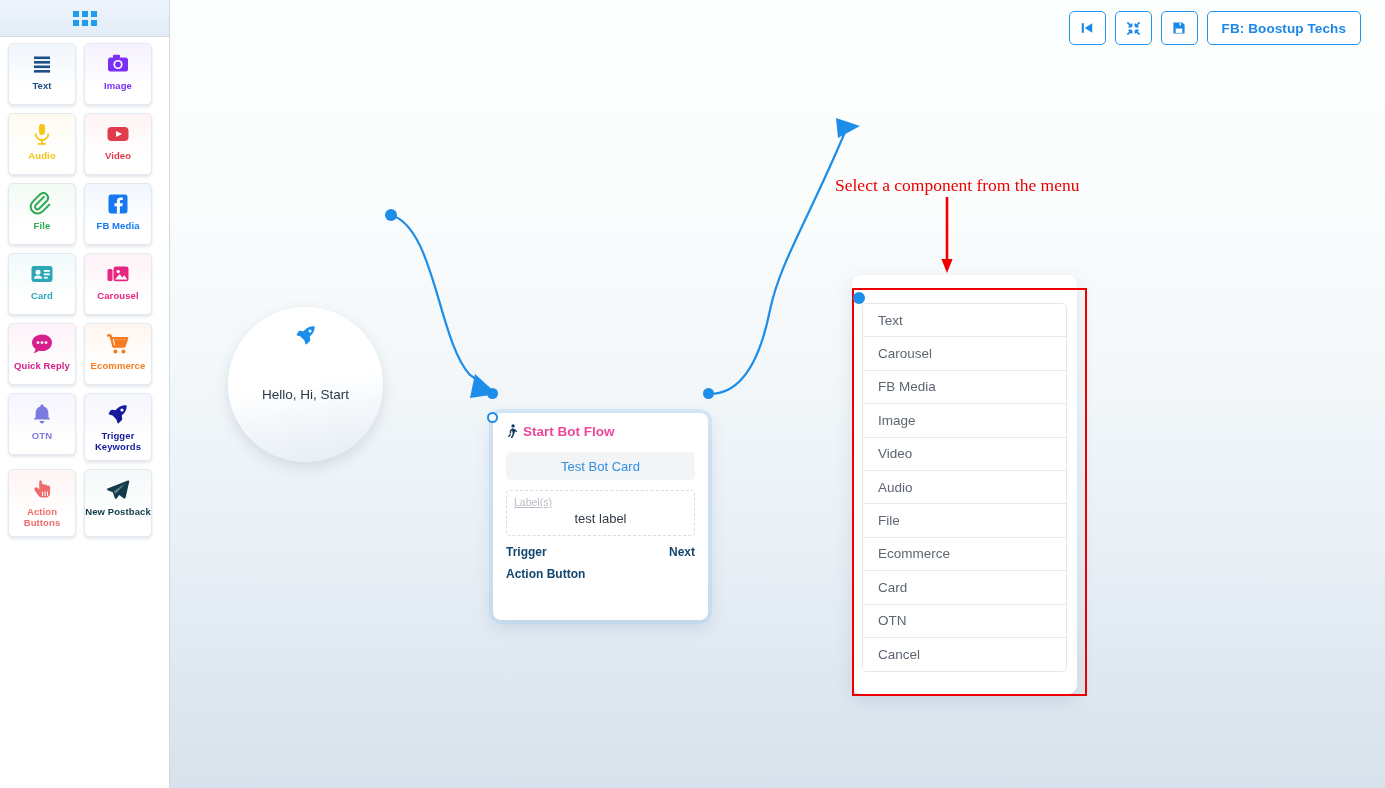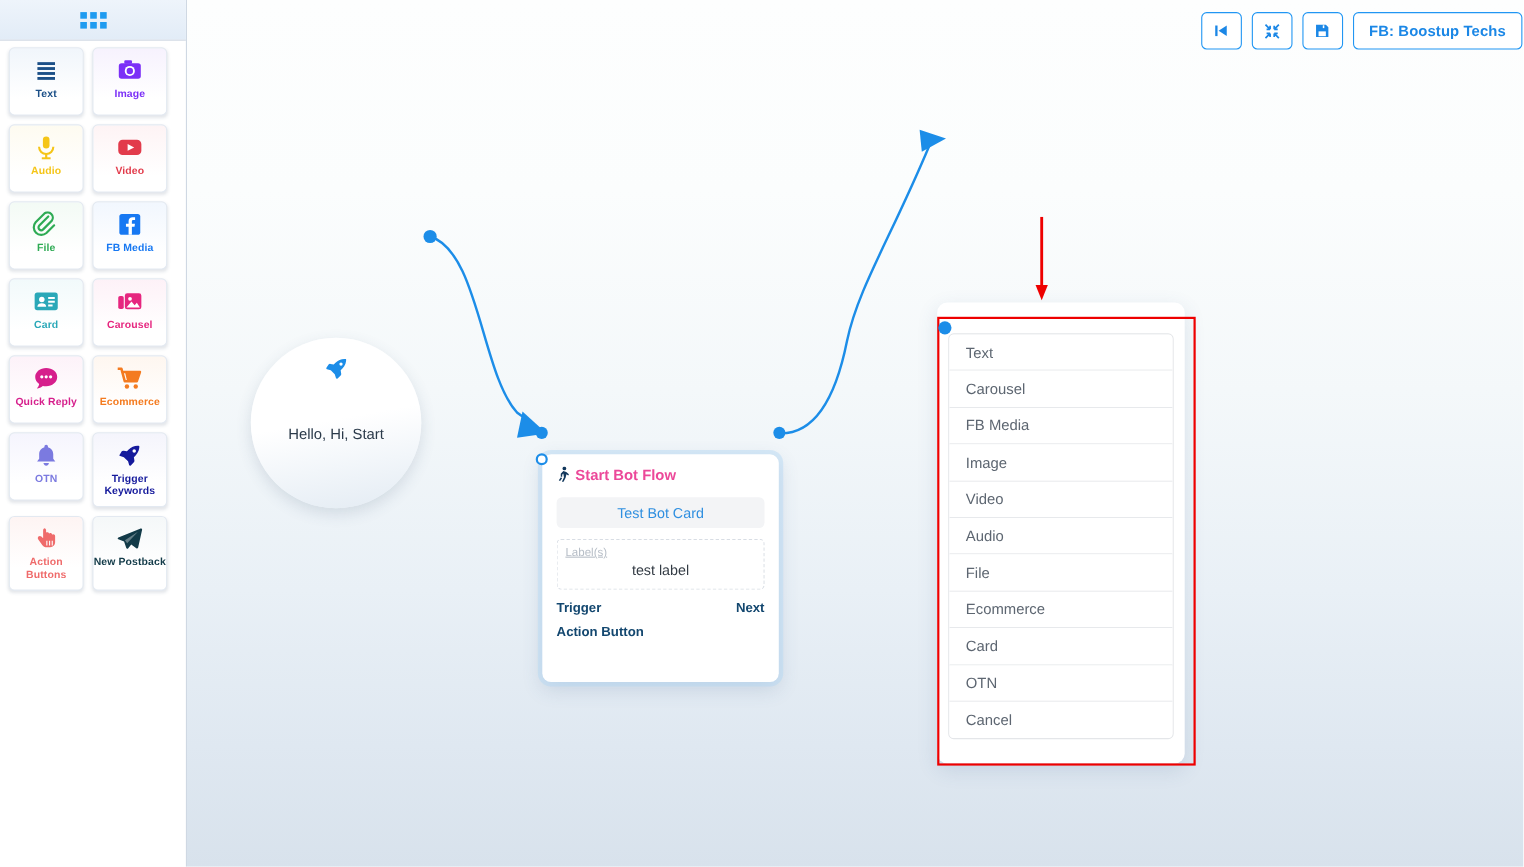--- a/index.html
+++ b/index.html
@@ -67,21 +67,21 @@
   #canvas {
     position: absolute; left: 170px; top: 0;
     width: 1215px; height: 788px;
     background: linear-gradient(180deg,
        #fdfefe 0%, #fbfdfd 22%, #f4f8fa 45%, #e9f0f6 68%, #dfe8f1 86%, #d8e2ec 100%);
     overflow: hidden;
   }
 
   
   #toolbar {
-    position: absolute; right: 1px; top: 11px;
+    position: absolute; right: 24px; top: 11px;
     display: flex; gap: 9px; z-index: 15;
   }
   .tb-btn {
     height: 34px; min-width: 37px;
     border: 1px solid #2196f3; border-radius: 5px;
     background: #fff; color: #1b87e6;
     display: flex; align-items: center; justify-content: center;
     cursor: pointer; padding: 0 9px;
   }
   .tb-btn.wide { padding: 0 14px; font-size: 13.5px; font-weight: bold; letter-spacing:.1px;}
@@ -385,20 +385,21 @@
       <div class="tb-btn">
         <svg width="14" height="14" viewBox="0 0 16 16" fill="#1b87e6">
           <path d="M1.6 1.6 h10.2 L14.4 4.2 V14.4 H1.6 Z M4.4 1.9 h6 v3.6 h-6 Z" fill="#1b87e6"></path>
           <rect x="4.2" y="8.6" width="7.6" height="5" fill="#fff"></rect>
           <rect x="8.6" y="2.3" width="1.6" height="2.9" fill="#fff"></rect>
         </svg>
       </div>
       <div class="tb-btn wide">FB: Boostup Techs</div>
     </div>
 
+    <div id="annotation">Select a component from the menu</div>
     <svg id="anno-arrow" width="14" height="78" viewBox="0 0 14 78">
       <line x1="7" y1="0" x2="7" y2="62" stroke="#ee0000" stroke-width="2.6"></line>
       <path d="M7 76 L1.4 62 L12.6 62 Z" fill="#ee0000"></path>
     </svg>
 
     <svg class="wires">
       <path d="M221,215 C 265,228 268,340 300,375 L 318,388" stroke="#1c8de8" stroke-width="2.2" fill="none"></path>
       <path d="M305,374 L 327,394 L 300,398 Z" fill="#1c8de8"></path>
       <path d="M540,394 C 572,394 590,360 600,310 C 610,262 640,216 675,132 L 682,126" stroke="#1c8de8" stroke-width="2.2" fill="none"></path>
       <path d="M666,118 L 690,126 L 668,138 Z" fill="#1c8de8"></path>

